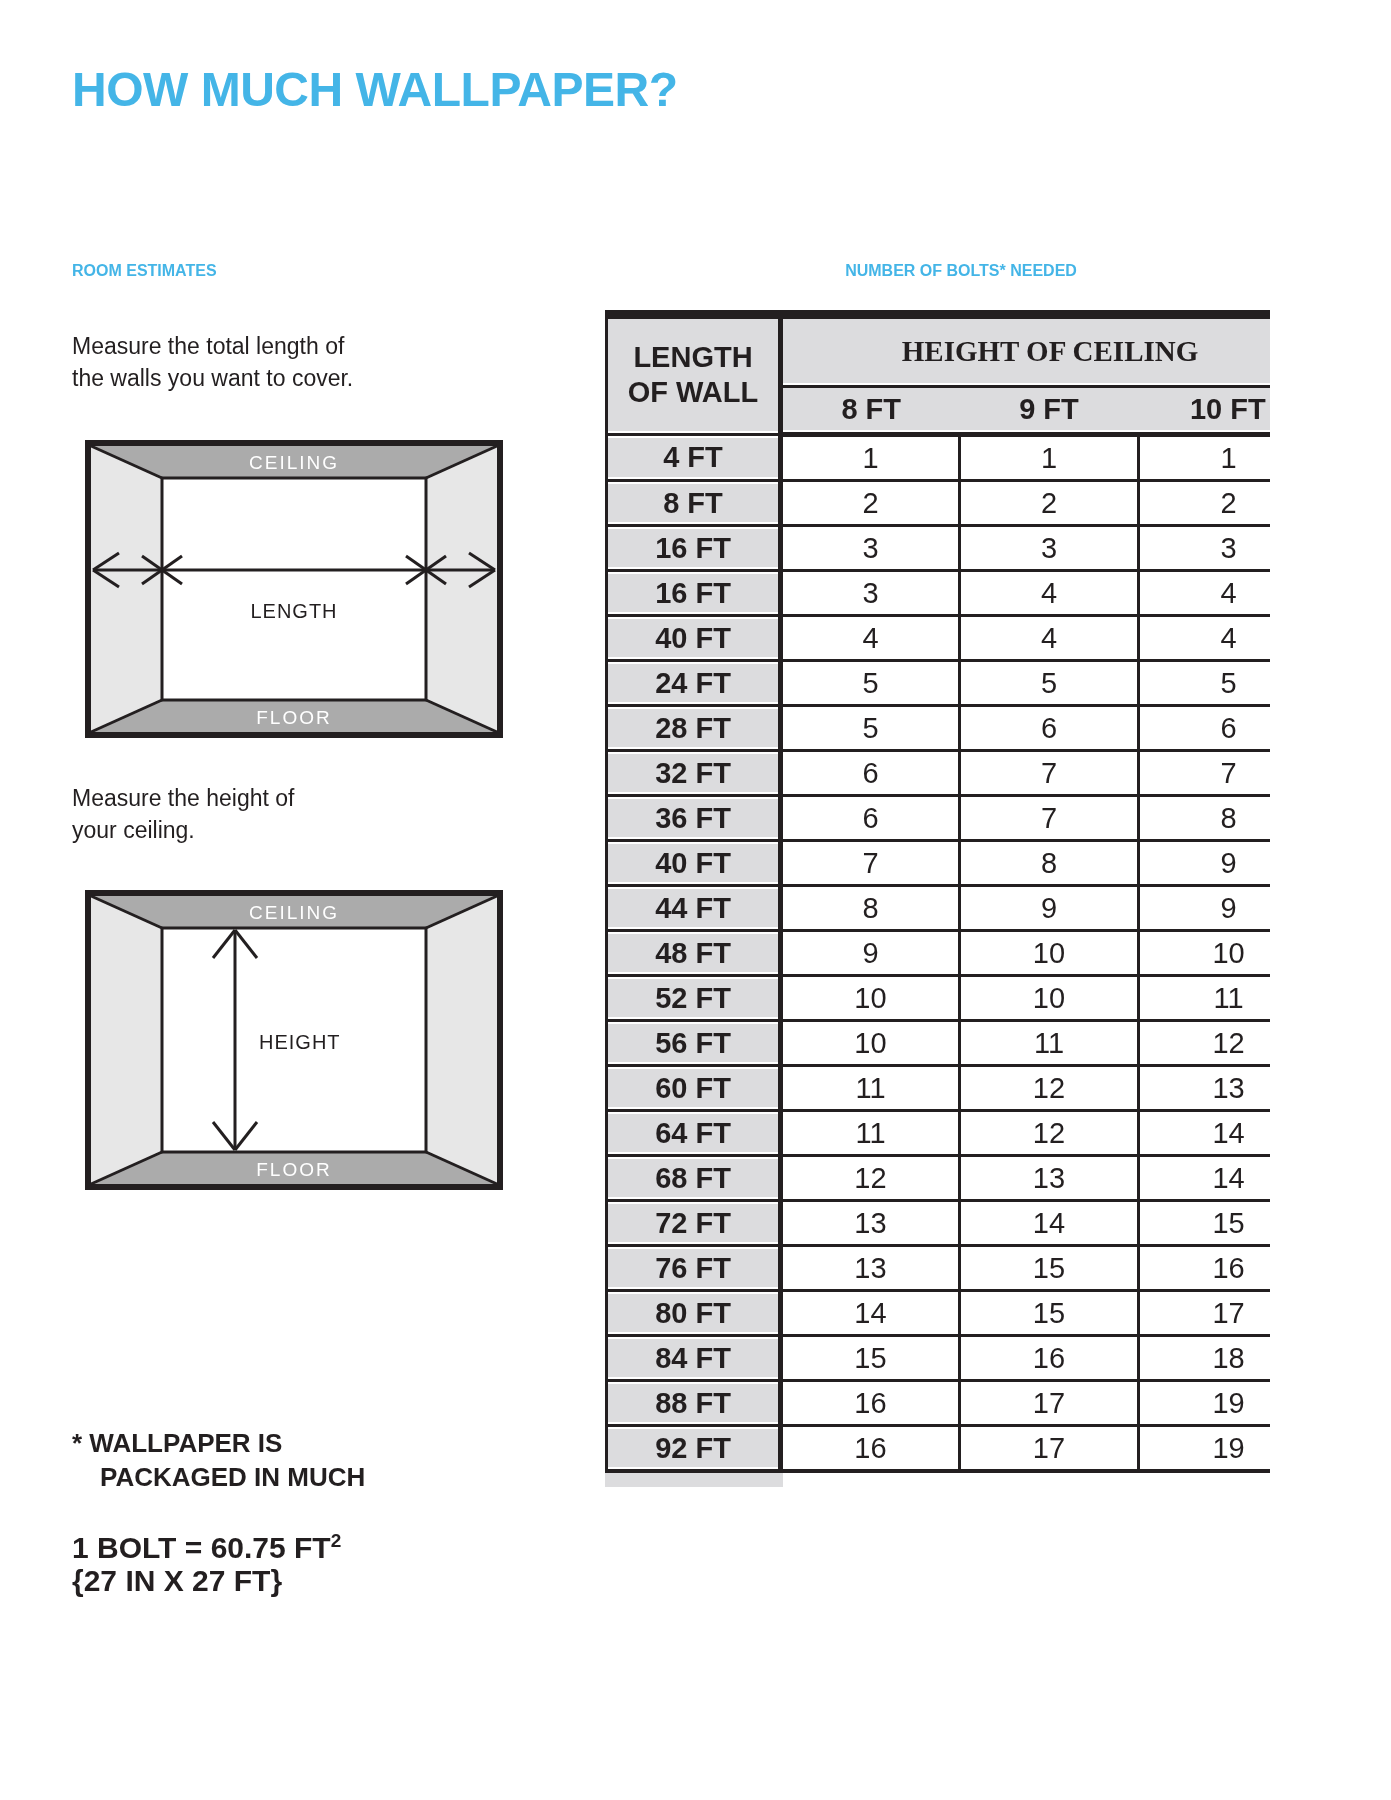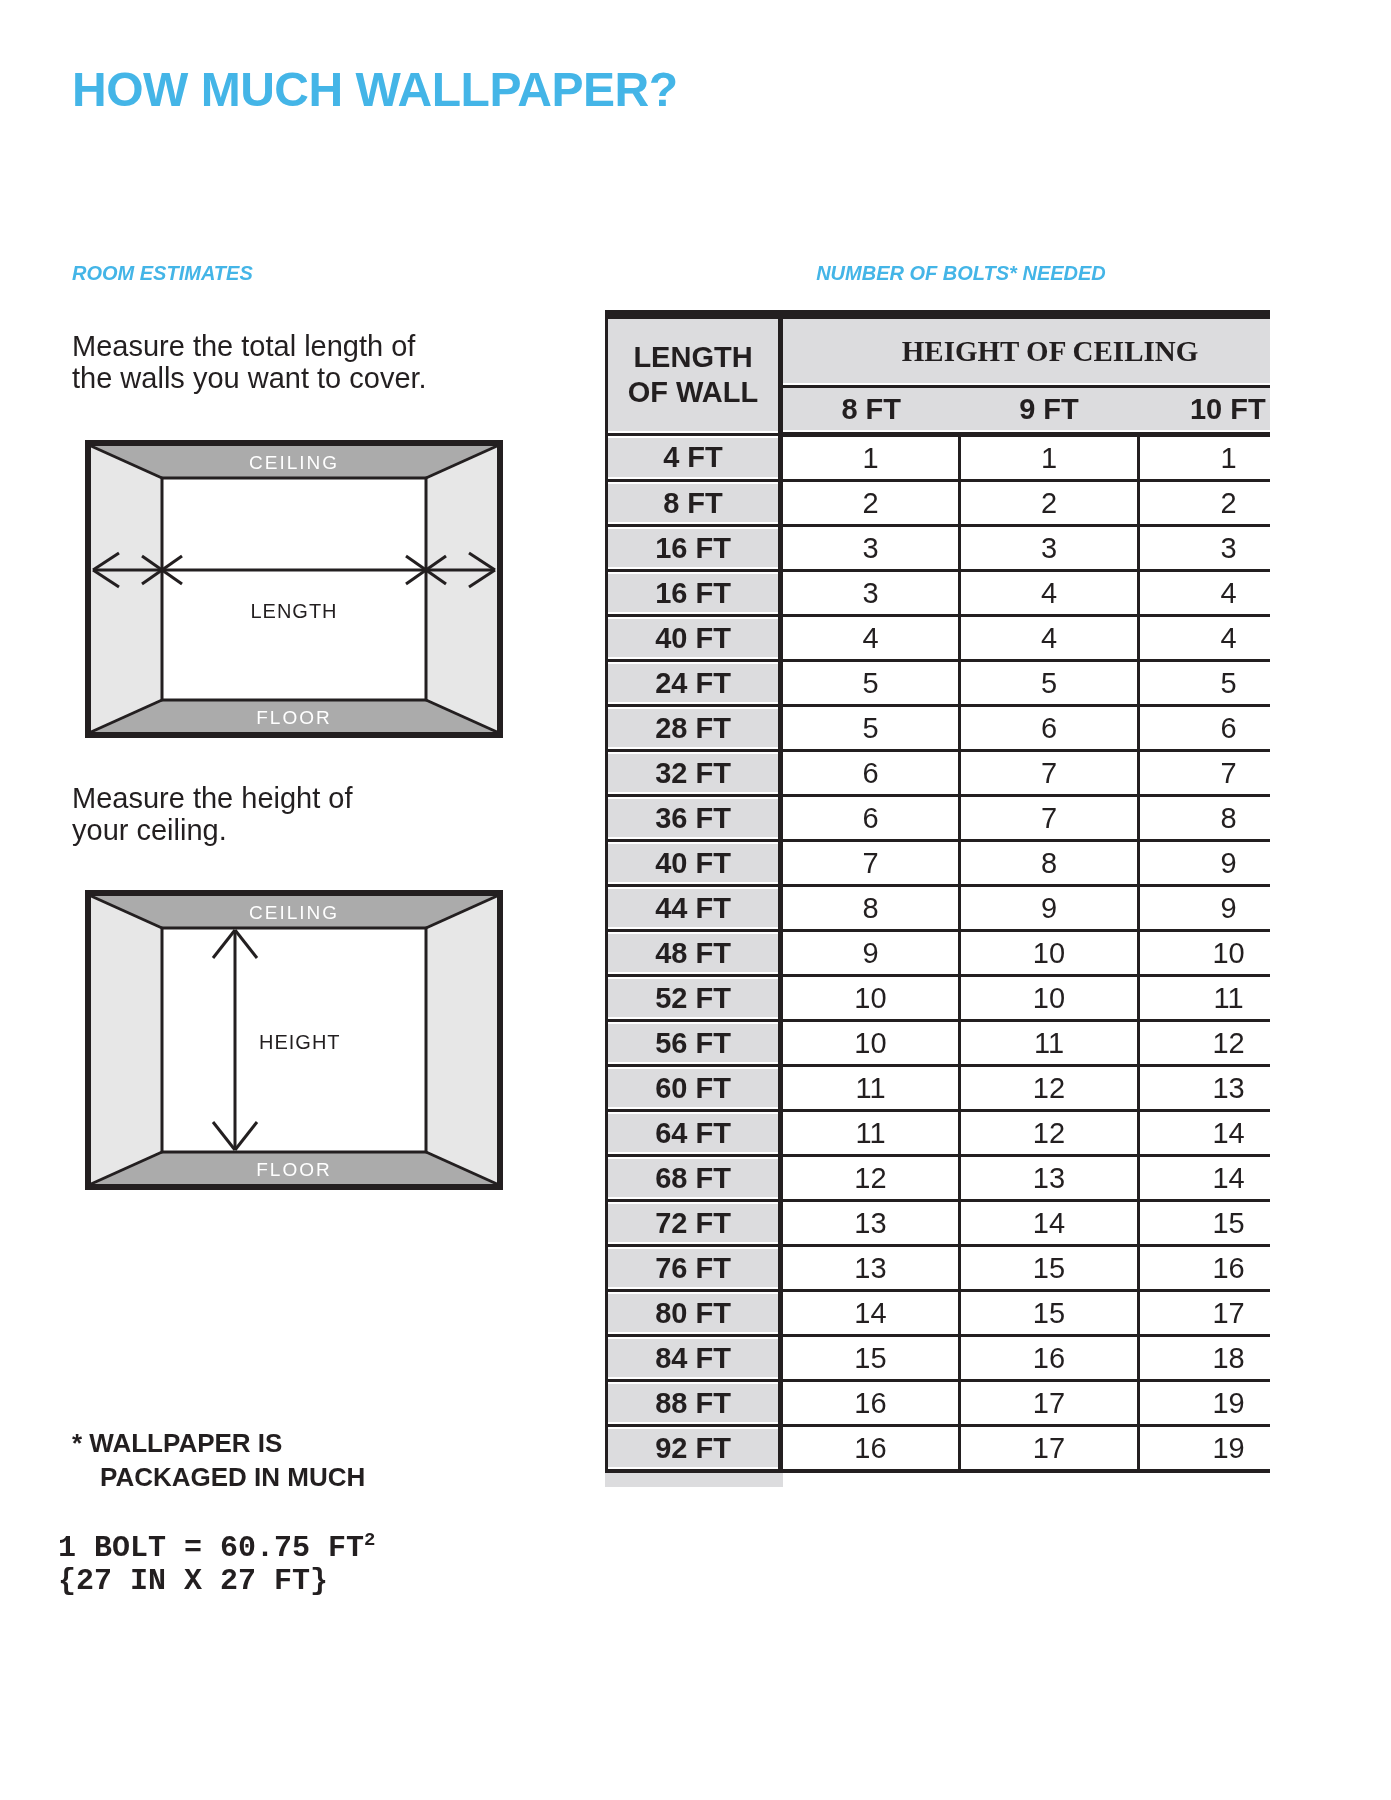--- a/index.html
+++ b/index.html
@@ -13,31 +13,31 @@
   .page{
     position:relative;width:1270px;height:1800px;background:#ffffff;
     font-family:"Liberation Sans", sans-serif;color:var(--ink);overflow:hidden;
   }
   .abs{position:absolute;}
   .title{
     left:72px;top:62px;font-size:48px;font-weight:bold;color:var(--blue);
     letter-spacing:-0.5px;white-space:nowrap;
   }
   .sec-head{
-    font-size:20px;font-weight:bold;color:var(--blue);white-space:nowrap;font-style:italic;
+    font-size:16px;font-weight:bold;color:var(--blue);white-space:nowrap;
   }
   .room-head{left:72px;top:262px;}
   .table-head{left:605px;top:262px;width:712px;text-align:center;}
-  .body-text{font-size:29px;line-height:32px;color:var(--ink);}
+  .body-text{font-size:23px;line-height:32px;color:var(--ink);}
   .step1{left:72px;top:330px;}
   .step2{left:72px;top:782px;}
   .step3{left:72px;top:1234px;}
   .footnote{left:72px;top:1426px;font-size:26px;font-weight:bold;line-height:34px;}
   .footnote .indent{padding-left:28px;}
-  .bolt-eq{left:58px;top:1524px;font-size:30px;font-weight:bold;line-height:33px;font-family:Liberation Mono, monospace;}
+  .bolt-eq{left:72px;top:1524px;font-size:30px;font-weight:bold;line-height:33px;}
   .bolt-eq sup{font-size:19px;}
   .diagram1{left:85px;top:440px;}
   .diagram2{left:85px;top:890px;}
   svg text{font-family:"Liberation Sans", sans-serif;}
   .svg-room-label{fill:#ffffff;font-size:19px;letter-spacing:2px;}
   .svg-dim-label{fill:var(--ink);font-size:20px;letter-spacing:1px;}
 
   
   .tablewrap{left:605px;top:310px;width:712px;}
   table.bolts{

